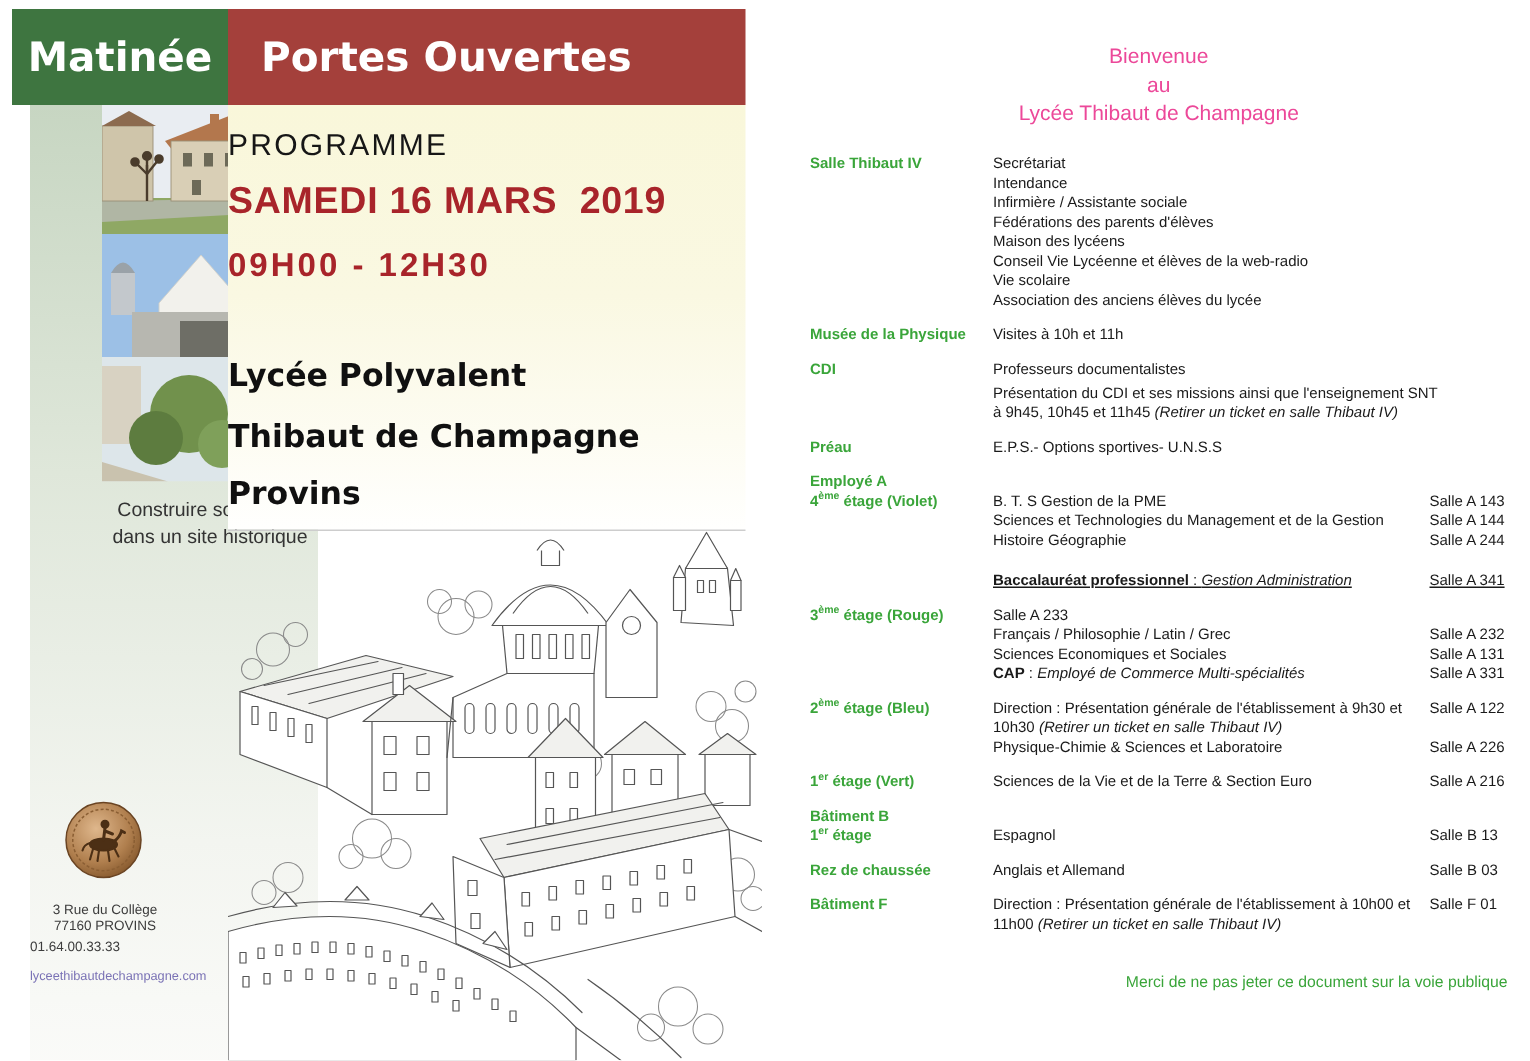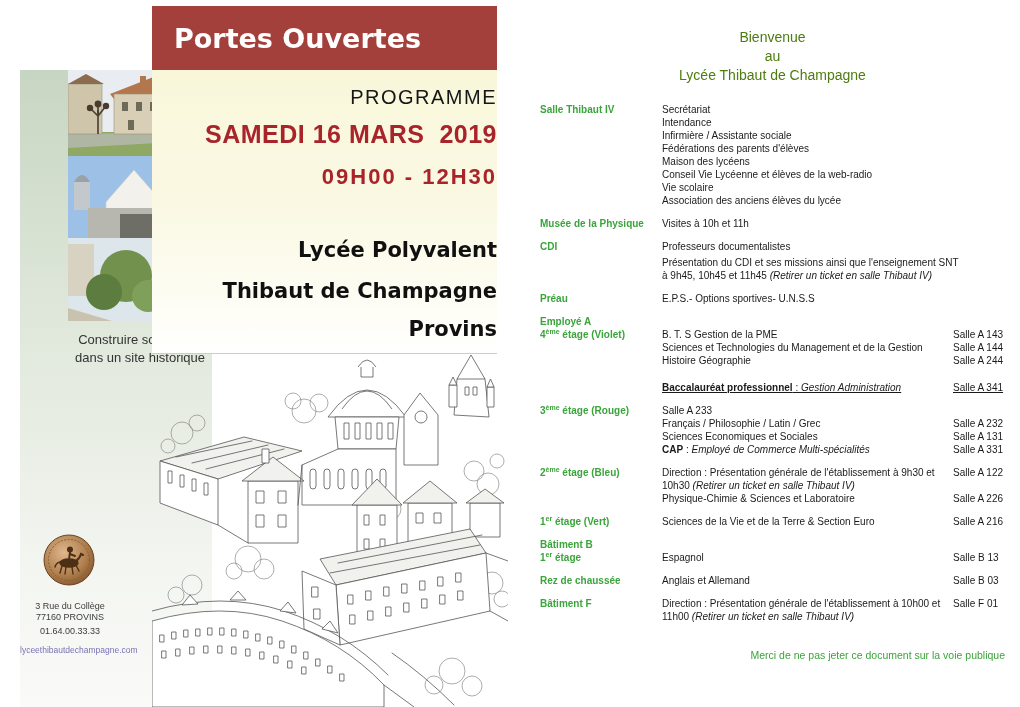--- a/index.html
+++ b/index.html
@@ -11,61 +11,64 @@
                 display:flex;align-items:center;justify-content:center;}
   .banner-red{position:absolute;left:152px;top:6px;width:345px;height:64px;background:#A4403B;
               display:flex;align-items:center;padding-left:22px;box-sizing:border-box;}
   .banner-text{font-family:"DejaVu Sans",sans-serif;font-weight:700;font-size:27px;color:#FFFFFF;}
   .sidebar{position:absolute;left:20px;top:70px;width:144px;height:701px;
            background:linear-gradient(180deg,#c7d6c2 0%,#dfe7da 35%,#f3f5f0 70%,#fdfdfc 100%);padding-left:48px;}
   .photo{display:block;width:144px;}
   .tagline{margin-top:10px;text-align:center;font-size:13px;line-height:18px;color:#333;}
   .seal{position:absolute;left:23px;top:464px;}
   .addr{position:absolute;left:0;top:531px;width:100px;text-align:center;font-size:9px;line-height:11px;color:#3c3c3c;}
-  .phone{position:absolute;left:0;top:556px;width:100px;text-align:center;font-size:9px;color:#3c3c3c;}
+  .phone{position:absolute;left:0;top:556px;width:100px;font-size:9px;color:#3c3c3c;}
   .website{position:absolute;left:0;top:575px;width:112px;text-align:center;font-size:8.5px;color:#7a72b5;}
   .main-cream{position:absolute;left:152px;top:70px;width:345px;height:283px;
               background:linear-gradient(180deg,#f9f7da 0%,#faf8e2 45%,#fdfcf2 78%,#fffffe 100%);
               border-bottom:1px solid #cdcdcd;}
-  .mc{position:absolute;left:0;width:100%;text-align:right;}
+  .mc{position:absolute;left:0;width:100%;text-align:left;}
   .programme{top:16px;font-size:20px;letter-spacing:1.5px;color:#161616;}
   .date-line{top:50px;font-size:25px;font-weight:700;color:#A8242A;letter-spacing:.5px;white-space:pre;}
   .time-line{top:94px;font-size:22px;font-weight:700;color:#A8242A;letter-spacing:2px;}
   .school{font-family:"DejaVu Sans",sans-serif;font-weight:700;font-size:21px;color:#101010;}
   .school1{top:168px}.school2{top:209px}.school3{top:247px}
   .sketch{position:absolute;left:152px;top:353px;width:356px;height:354px;}
   .sk{stroke:#555;fill:none;stroke-width:.8;stroke-linecap:round;stroke-linejoin:round;}
   .skf{stroke:#555;fill:#fff;stroke-width:.8;stroke-linejoin:round;}
   .skr{stroke:#555;fill:#f1f1ee;stroke-width:.8;}
   .skt{stroke:#8a8a8a;fill:none;stroke-width:.7;}
   
   .right-page{position:absolute;left:510px;top:0;width:510px;height:707px;
               font-size:10px;line-height:13px;}
   .rp-inner{position:absolute;left:30px;top:28px;width:465px;}
-  .rp-title{text-align:center;color:#4d7c0f;font-size:14px;line-height:19px;margin-bottom:18px;}
+  .rp-title{text-align:center;color:#ec4899;font-size:14px;line-height:19px;margin-bottom:18px;}
   .srow{display:flex;margin-bottom:10px;}
   .srow.tight{margin-bottom:0;}
   .slabel{width:122px;flex:none;color:#3AA53A;font-weight:700;}
   .slabel sup{font-size:7px;line-height:0;}
   .sitems{flex:1;}
   .sitem{display:flex;align-items:flex-start;}
   .sitem-text{width:291px;flex:none;}
   .sline{white-space:nowrap;}
   .ssalle{width:52px;flex:none;}
   .b{font-weight:700;}
   .i{font-style:italic;}
   .rp-footer{text-align:right;color:#3AA53A;font-size:10.5px;margin-top:26px;}
 </style>
 </head>
 <body>
 
 <div class="canvas">
 
   <div class="left-page">
 
+    <div class="banner-green">
+      <span class="banner-text">Matinée</span>
+    </div>
     <div class="banner-red">
       <span class="banner-text">Portes Ouvertes</span>
     </div>
 
     <div class="sidebar">
 
       <svg class="photo" viewBox="0 0 144 86" preserveAspectRatio="none" height="86">
         <rect width="144" height="86" fill="#e9edf2"></rect>
         <rect y="62" width="144" height="24" fill="#8fa864"></rect>
         <polygon points="0,64 144,62 144,70 0,78" fill="#b0b6a4"></polygon>

